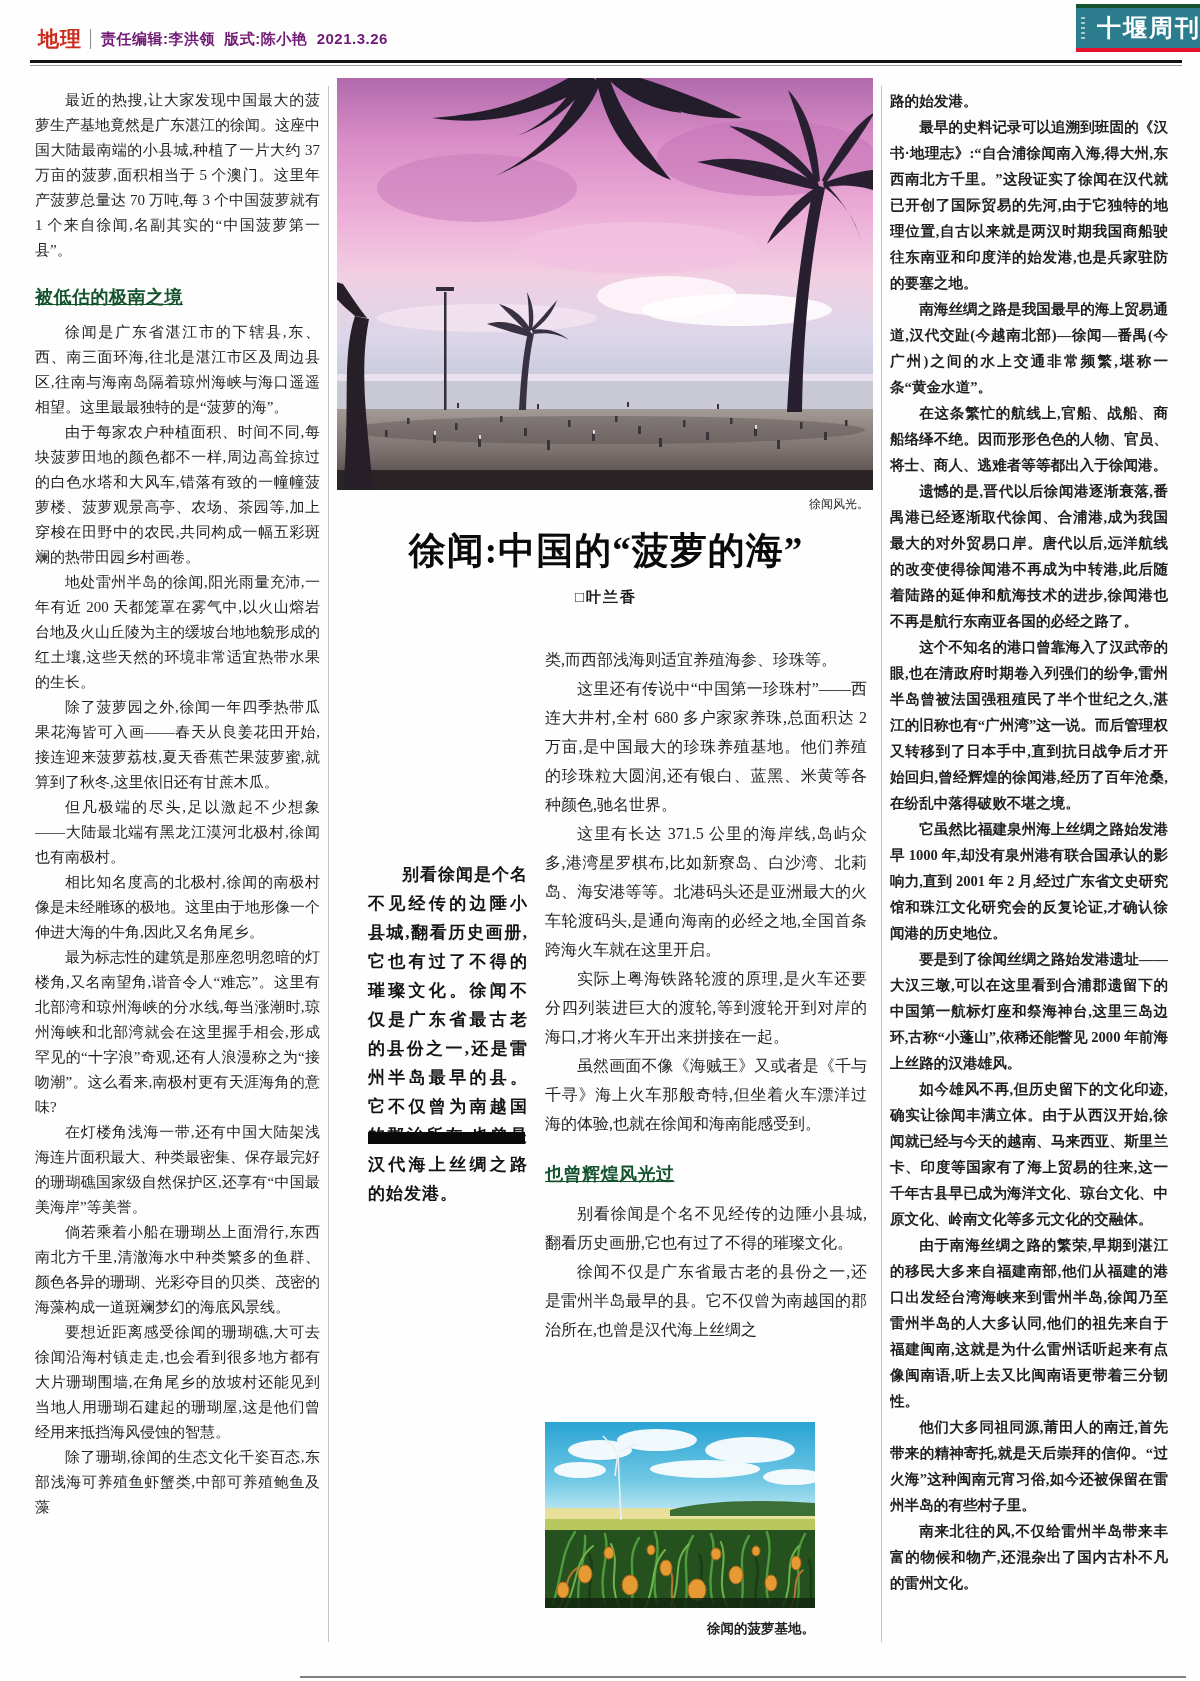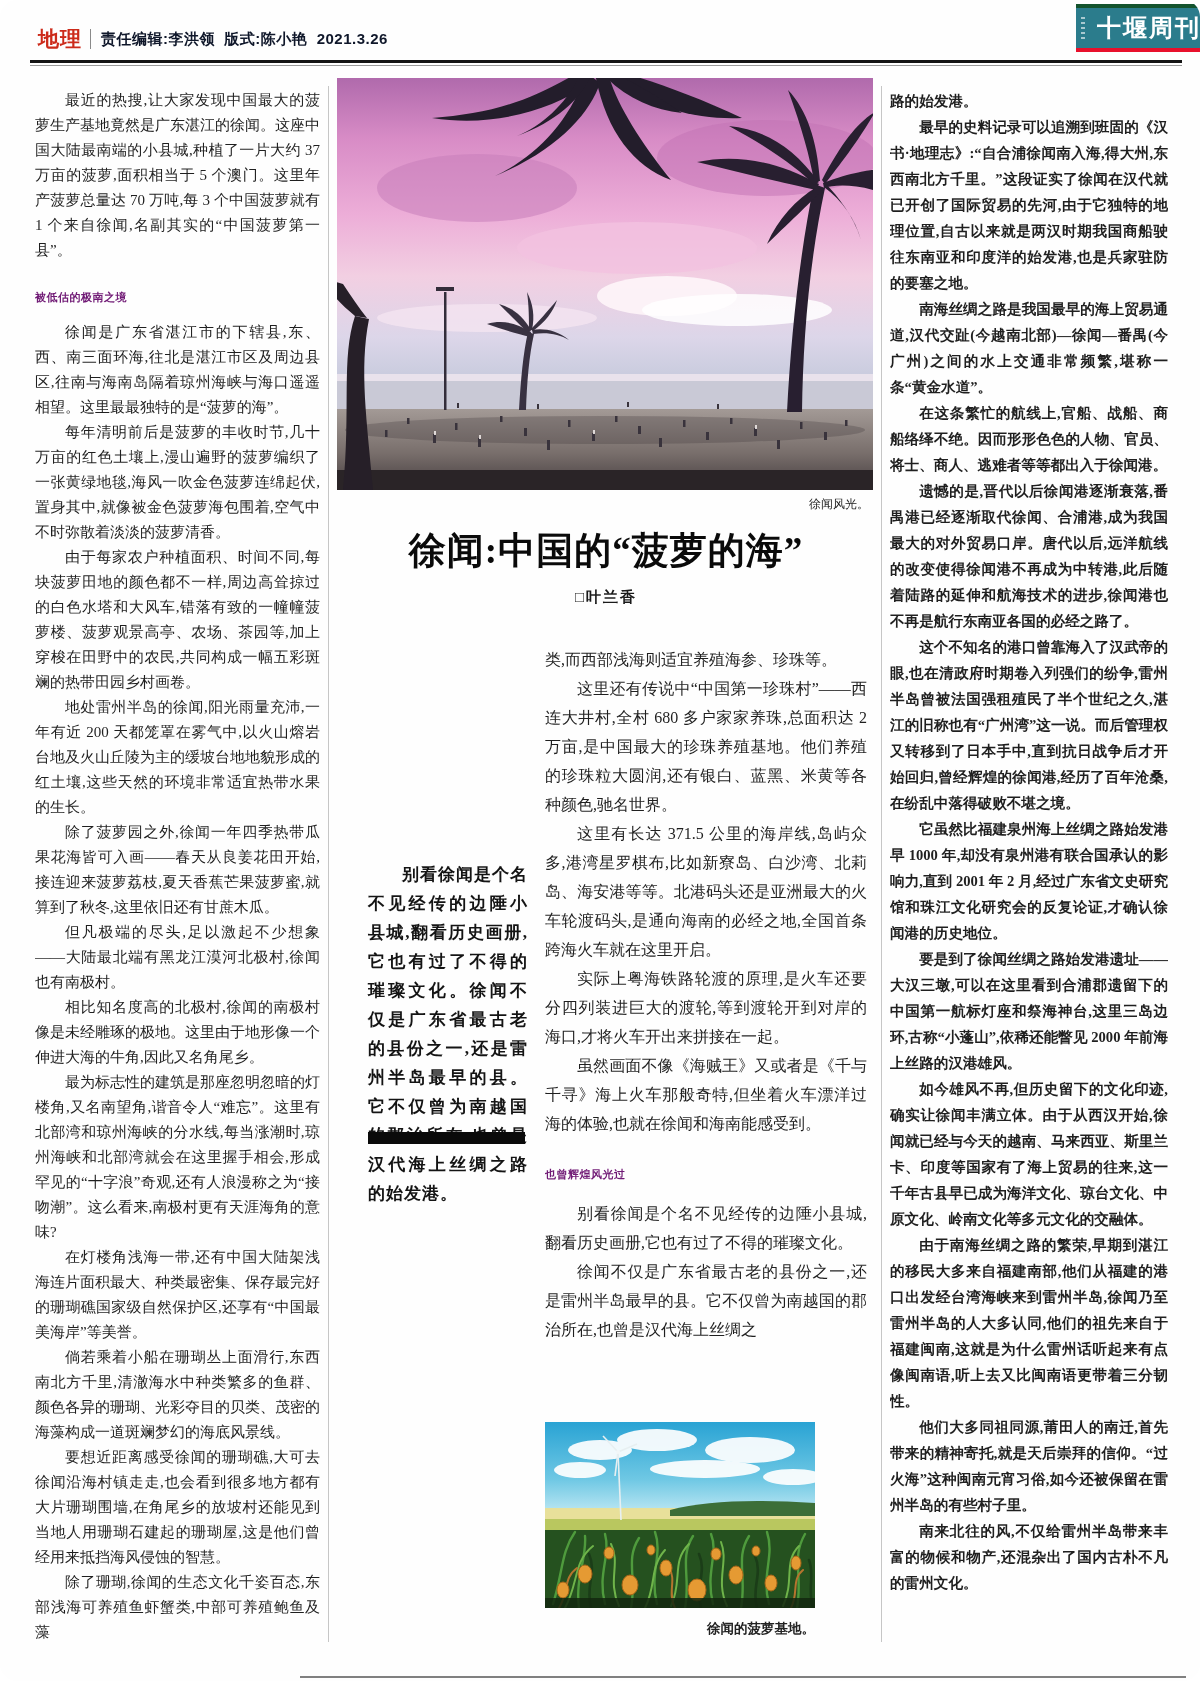--- a/index.html
+++ b/index.html
@@ -1,25 +1,25 @@
 <!DOCTYPE html>
 <html><head>
 <meta charset="utf-8">
 <style>
   html,body{margin:0;padding:0;background:#ffffff;}
   .page{position:relative;width:1200px;height:1681px;background:#fefefe;overflow:hidden;
-        font-family:"Liberation Serif","DejaVu Serif",serif;color:#1f1f1f;border-radius:17px;}
+        font-family:"Liberation Serif","DejaVu Serif",serif;color:#1f1f1f;}
 
   
   .header{position:absolute;left:38px;top:22px;height:34px;display:flex;align-items:center;}
   .section-label{font-family:"Liberation Sans","DejaVu Sans",sans-serif;font-weight:bold;
                  font-size:21px;color:#cc2a1a;letter-spacing:1px;}
   .hdr-divider{display:inline-block;width:1px;height:20px;background:#8a8a8a;margin:0 10px 0 8px;}
   .editor-line{font-family:"Liberation Sans","DejaVu Sans",sans-serif;font-weight:bold;
-               font-size:15px;color:#0f172a;letter-spacing:.5px;white-space:pre;}
+               font-size:15px;color:#701a75;letter-spacing:.5px;white-space:pre;}
   .masthead{position:absolute;left:1076px;top:4px;width:106px;background:#2b7c8c;
             border-top:4px solid #14532d;border-bottom:4px solid #e8102c;height:40px;padding-left:20px;}
   .masthead-title{display:block;text-align:center;line-height:40px;color:#fff;font-weight:bold;
                   font-size:24px;letter-spacing:2px;font-family:"Liberation Serif","DejaVu Serif",serif;}
   .masthead-marks{position:absolute;left:5px;top:9px;width:4px;height:23px;
                   background:repeating-linear-gradient(#a9c9d0 0 2px,rgba(0,0,0,0) 2px 5px);}
   .rule-main{position:absolute;left:30px;right:18px;top:60px;height:3px;background:#141414;}
   .rule-sub{position:absolute;left:30px;right:18px;top:65px;height:1px;background:#9a9a9a;}
 
   
@@ -28,21 +28,21 @@
   .page-bottom-rule{position:absolute;left:300px;right:14px;bottom:3px;height:2px;background:#555;opacity:.75;}
 
   
   .textcol{position:absolute;text-align:justify;overflow:hidden;}
   .col-left {left:35px; top:88px; width:285px; height:1562px; font-size:15px;  line-height:25px;}
   .col-mid  {left:545px;top:645px;width:322px; height:775px;  font-size:16px;  line-height:29px;}
   .col-right{left:890px;top:88px; width:278px; height:1560px; font-size:14.6px;line-height:26px;font-weight:bold;}
   .para{margin:0;text-indent:2em;}
   .para.pc{text-indent:0;}
   .para.h{font-family:"Liberation Sans","DejaVu Sans",sans-serif;font-weight:bold;
-          font-size:11px;color:#701a75;text-indent:0;margin:22px 0 10px;letter-spacing:.5px;}
+          font-size:18px;color:#14532d;text-indent:0;margin:22px 0 10px;letter-spacing:.5px;text-decoration:underline;}
 
   
   .photo-top{position:absolute;left:337px;top:78px;width:536px;height:412px;overflow:hidden;}
   .photo-top svg{display:block;}
   .caption-top{position:absolute;left:337px;top:496px;width:532px;text-align:right;
                font-family:"Liberation Sans","DejaVu Sans",sans-serif;font-size:12px;color:#222;}
   .article-title{position:absolute;left:340px;top:526px;width:532px;text-align:center;
                  font-weight:bold;font-size:37px;letter-spacing:1px;color:#0a0a0a;
                  font-family:"Liberation Serif","DejaVu Serif",serif;}
   .article-author{position:absolute;left:340px;top:588px;width:532px;text-align:center;
@@ -74,21 +74,20 @@
   <div class="rule-sub"></div>
 
   <div class="vrule v1"></div>
   <div class="vrule v2"></div>
   <div class="page-bottom-rule"></div>
 
   <div class="textcol col-left">
       <p class="para p">最近的热搜,让大家发现中国最大的菠萝生产基地竟然是广东湛江的徐闻。这座中国大陆最南端的小县城,种植了一片大约 37 万亩的菠萝,面积相当于 5 个澳门。这里年产菠萝总量达 70 万吨,每 3 个中国菠萝就有 1 个来自徐闻,名副其实的“中国菠萝第一县”。</p>
       <p class="para h">被低估的极南之境</p>
       <p class="para p">徐闻是广东省湛江市的下辖县,东、西、南三面环海,往北是湛江市区及周边县区,往南与海南岛隔着琼州海峡与海口遥遥相望。这里最最独特的是“菠萝的海”。</p>
-      <p class="para p">每年清明前后是菠萝的丰收时节,几十万亩的红色土壤上,漫山遍野的菠萝编织了一张黄绿地毯,海风一吹金色菠萝连绵起伏,置身其中,就像被金色菠萝海包围着,空气中不时弥散着淡淡的菠萝清香。</p>
       <p class="para p">由于每家农户种植面积、时间不同,每块菠萝田地的颜色都不一样,周边高耸掠过的白色水塔和大风车,错落有致的一幢幢菠萝楼、菠萝观景高亭、农场、茶园等,加上穿梭在田野中的农民,共同构成一幅五彩斑斓的热带田园乡村画卷。</p>
       <p class="para p">地处雷州半岛的徐闻,阳光雨量充沛,一年有近 200 天都笼罩在雾气中,以火山熔岩台地及火山丘陵为主的缓坡台地地貌形成的红土壤,这些天然的环境非常适宜热带水果的生长。</p>
       <p class="para p">除了菠萝园之外,徐闻一年四季热带瓜果花海皆可入画——春天从良姜花田开始,接连迎来菠萝荔枝,夏天香蕉芒果菠萝蜜,就算到了秋冬,这里依旧还有甘蔗木瓜。</p>
       <p class="para p">但凡极端的尽头,足以激起不少想象——大陆最北端有黑龙江漠河北极村,徐闻也有南极村。</p>
       <p class="para p">相比知名度高的北极村,徐闻的南极村像是未经雕琢的极地。这里由于地形像一个伸进大海的牛角,因此又名角尾乡。</p>
       <p class="para p">最为标志性的建筑是那座忽明忽暗的灯楼角,又名南望角,谐音令人“难忘”。这里有北部湾和琼州海峡的分水线,每当涨潮时,琼州海峡和北部湾就会在这里握手相会,形成罕见的“十字浪”奇观,还有人浪漫称之为“接吻潮”。这么看来,南极村更有天涯海角的意味?</p>
       <p class="para p">在灯楼角浅海一带,还有中国大陆架浅海连片面积最大、种类最密集、保存最完好的珊瑚礁国家级自然保护区,还享有“中国最美海岸”等美誉。</p>
       <p class="para p">倘若乘着小船在珊瑚丛上面滑行,东西南北方千里,清澈海水中种类繁多的鱼群、颜色各异的珊瑚、光彩夺目的贝类、茂密的海藻构成一道斑斓梦幻的海底风景线。</p>
       <p class="para p">要想近距离感受徐闻的珊瑚礁,大可去徐闻沿海村镇走走,也会看到很多地方都有大片珊瑚围墙,在角尾乡的放坡村还能见到当地人用珊瑚石建起的珊瑚屋,这是他们曾经用来抵挡海风侵蚀的智慧。</p>
       <p class="para p">除了珊瑚,徐闻的生态文化千姿百态,东部浅海可养殖鱼虾蟹类,中部可养殖鲍鱼及藻</p>

